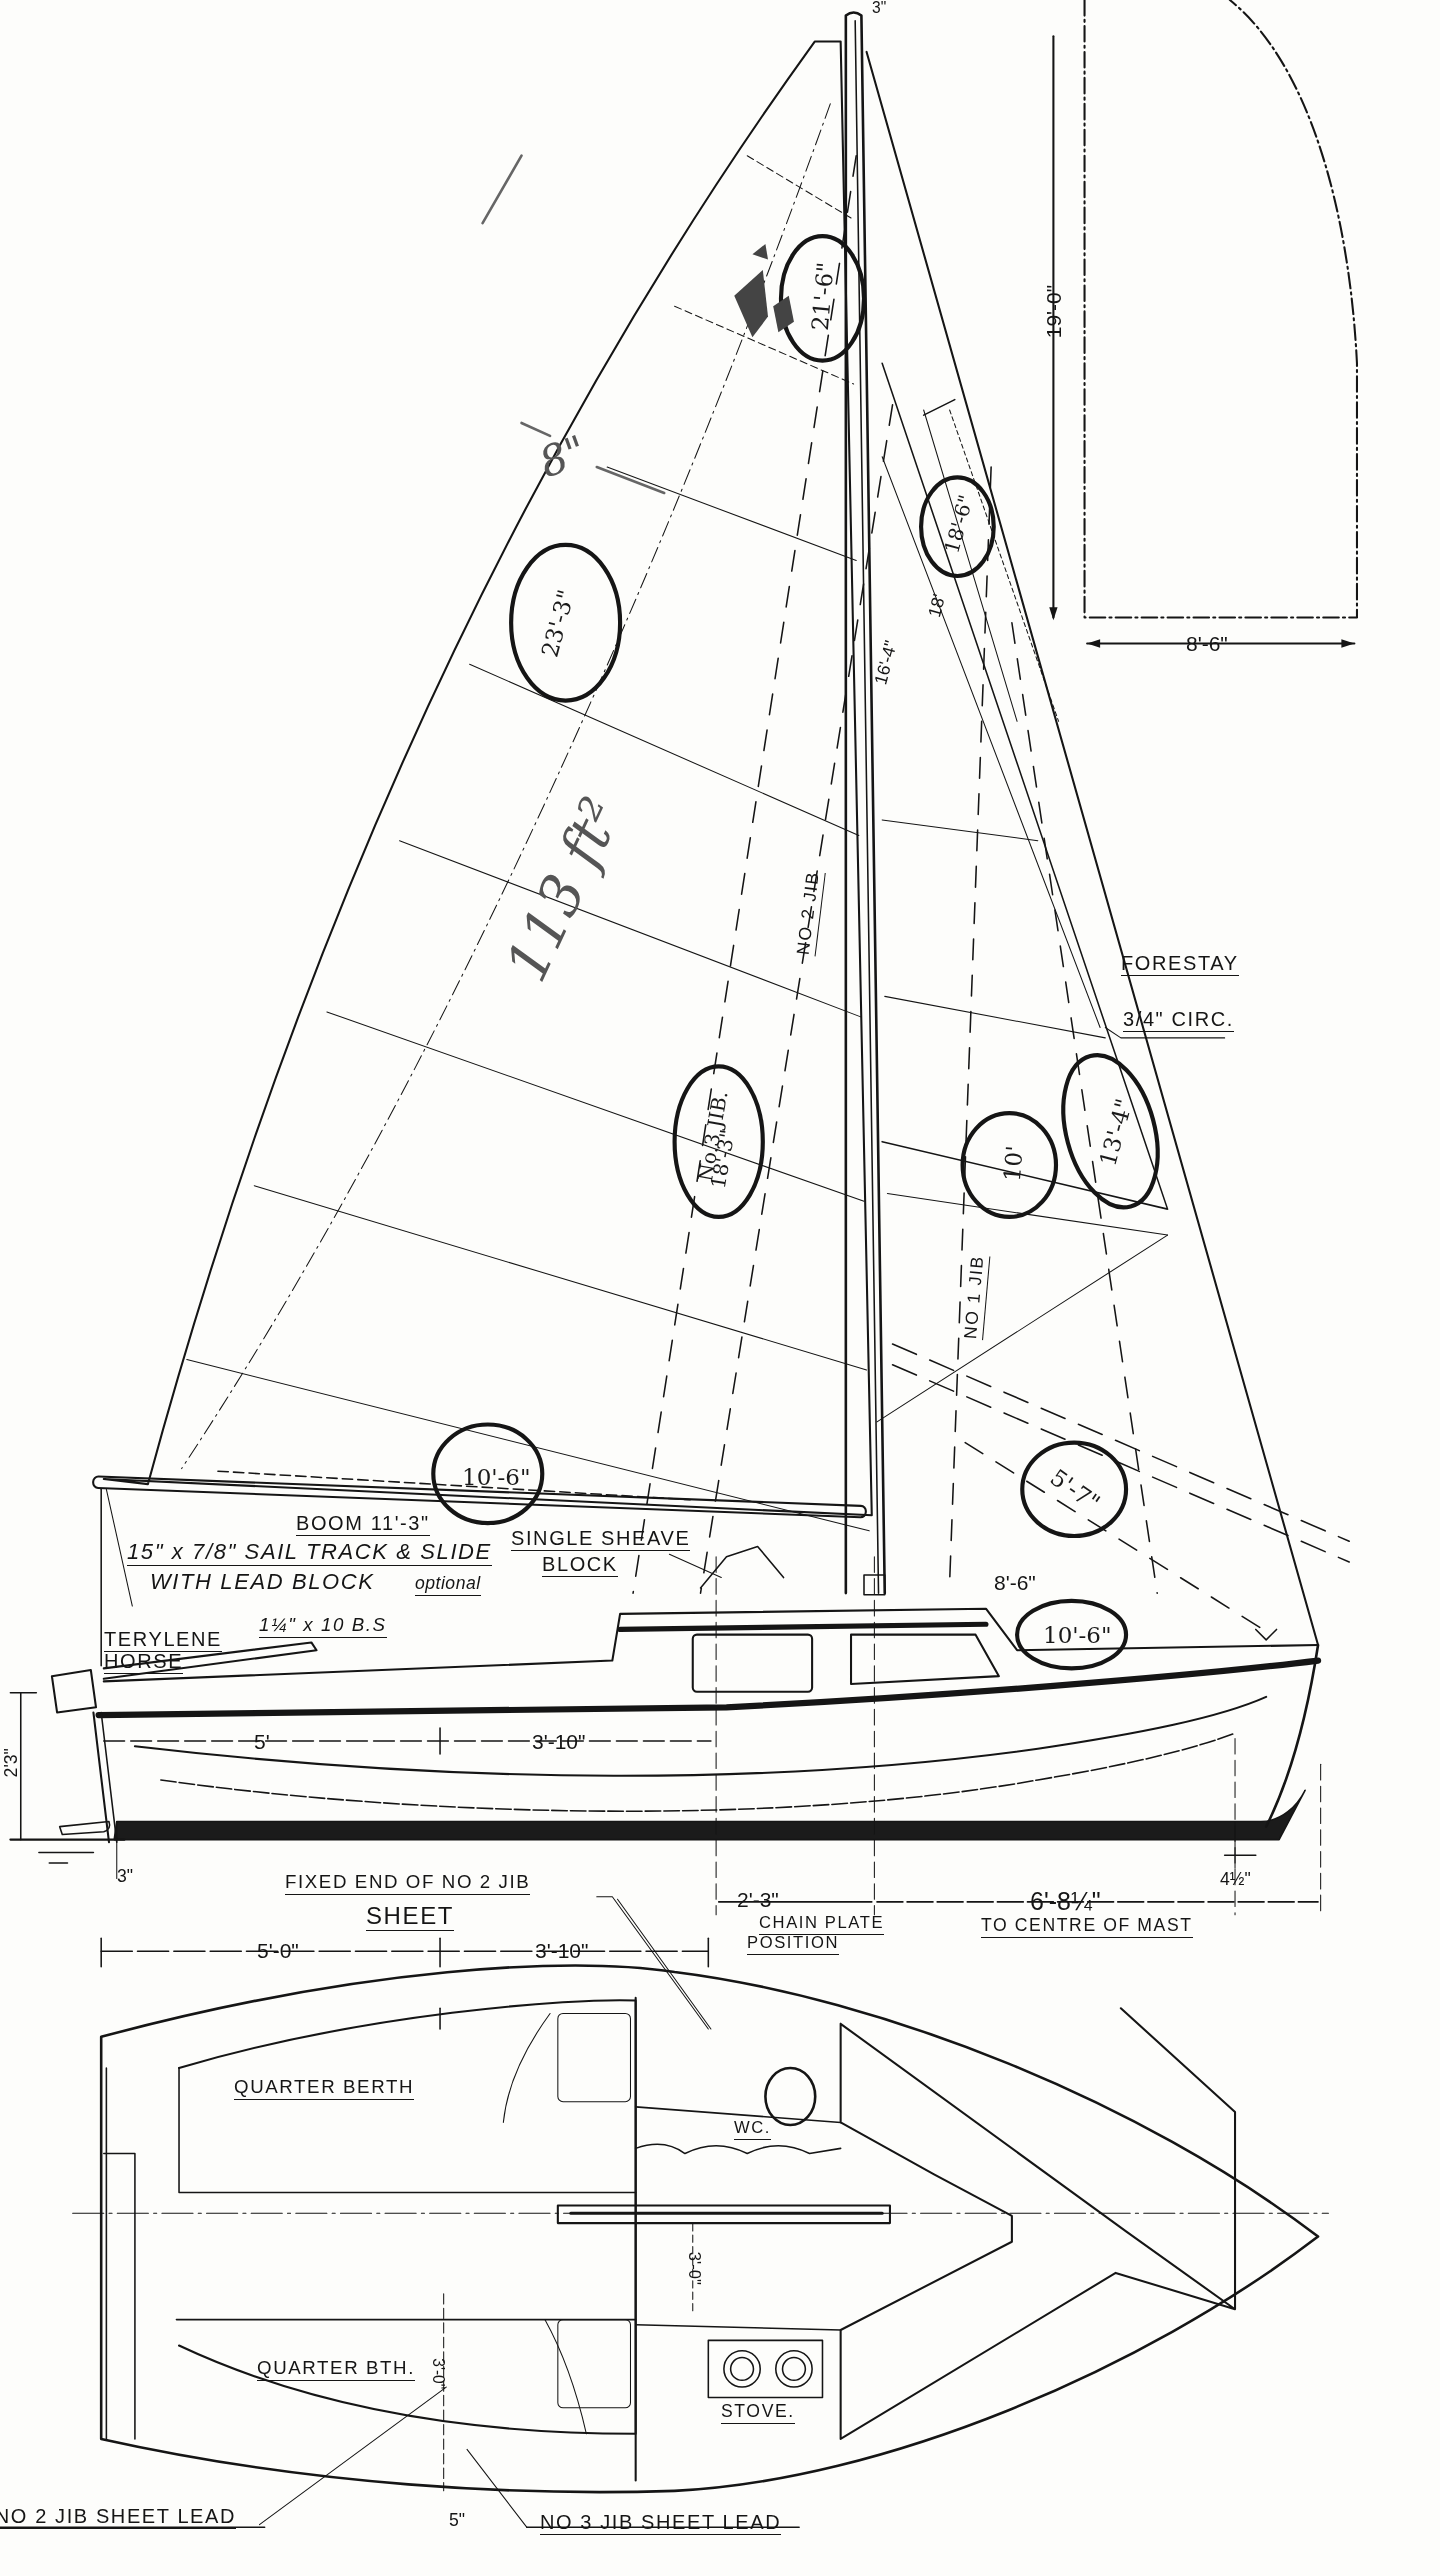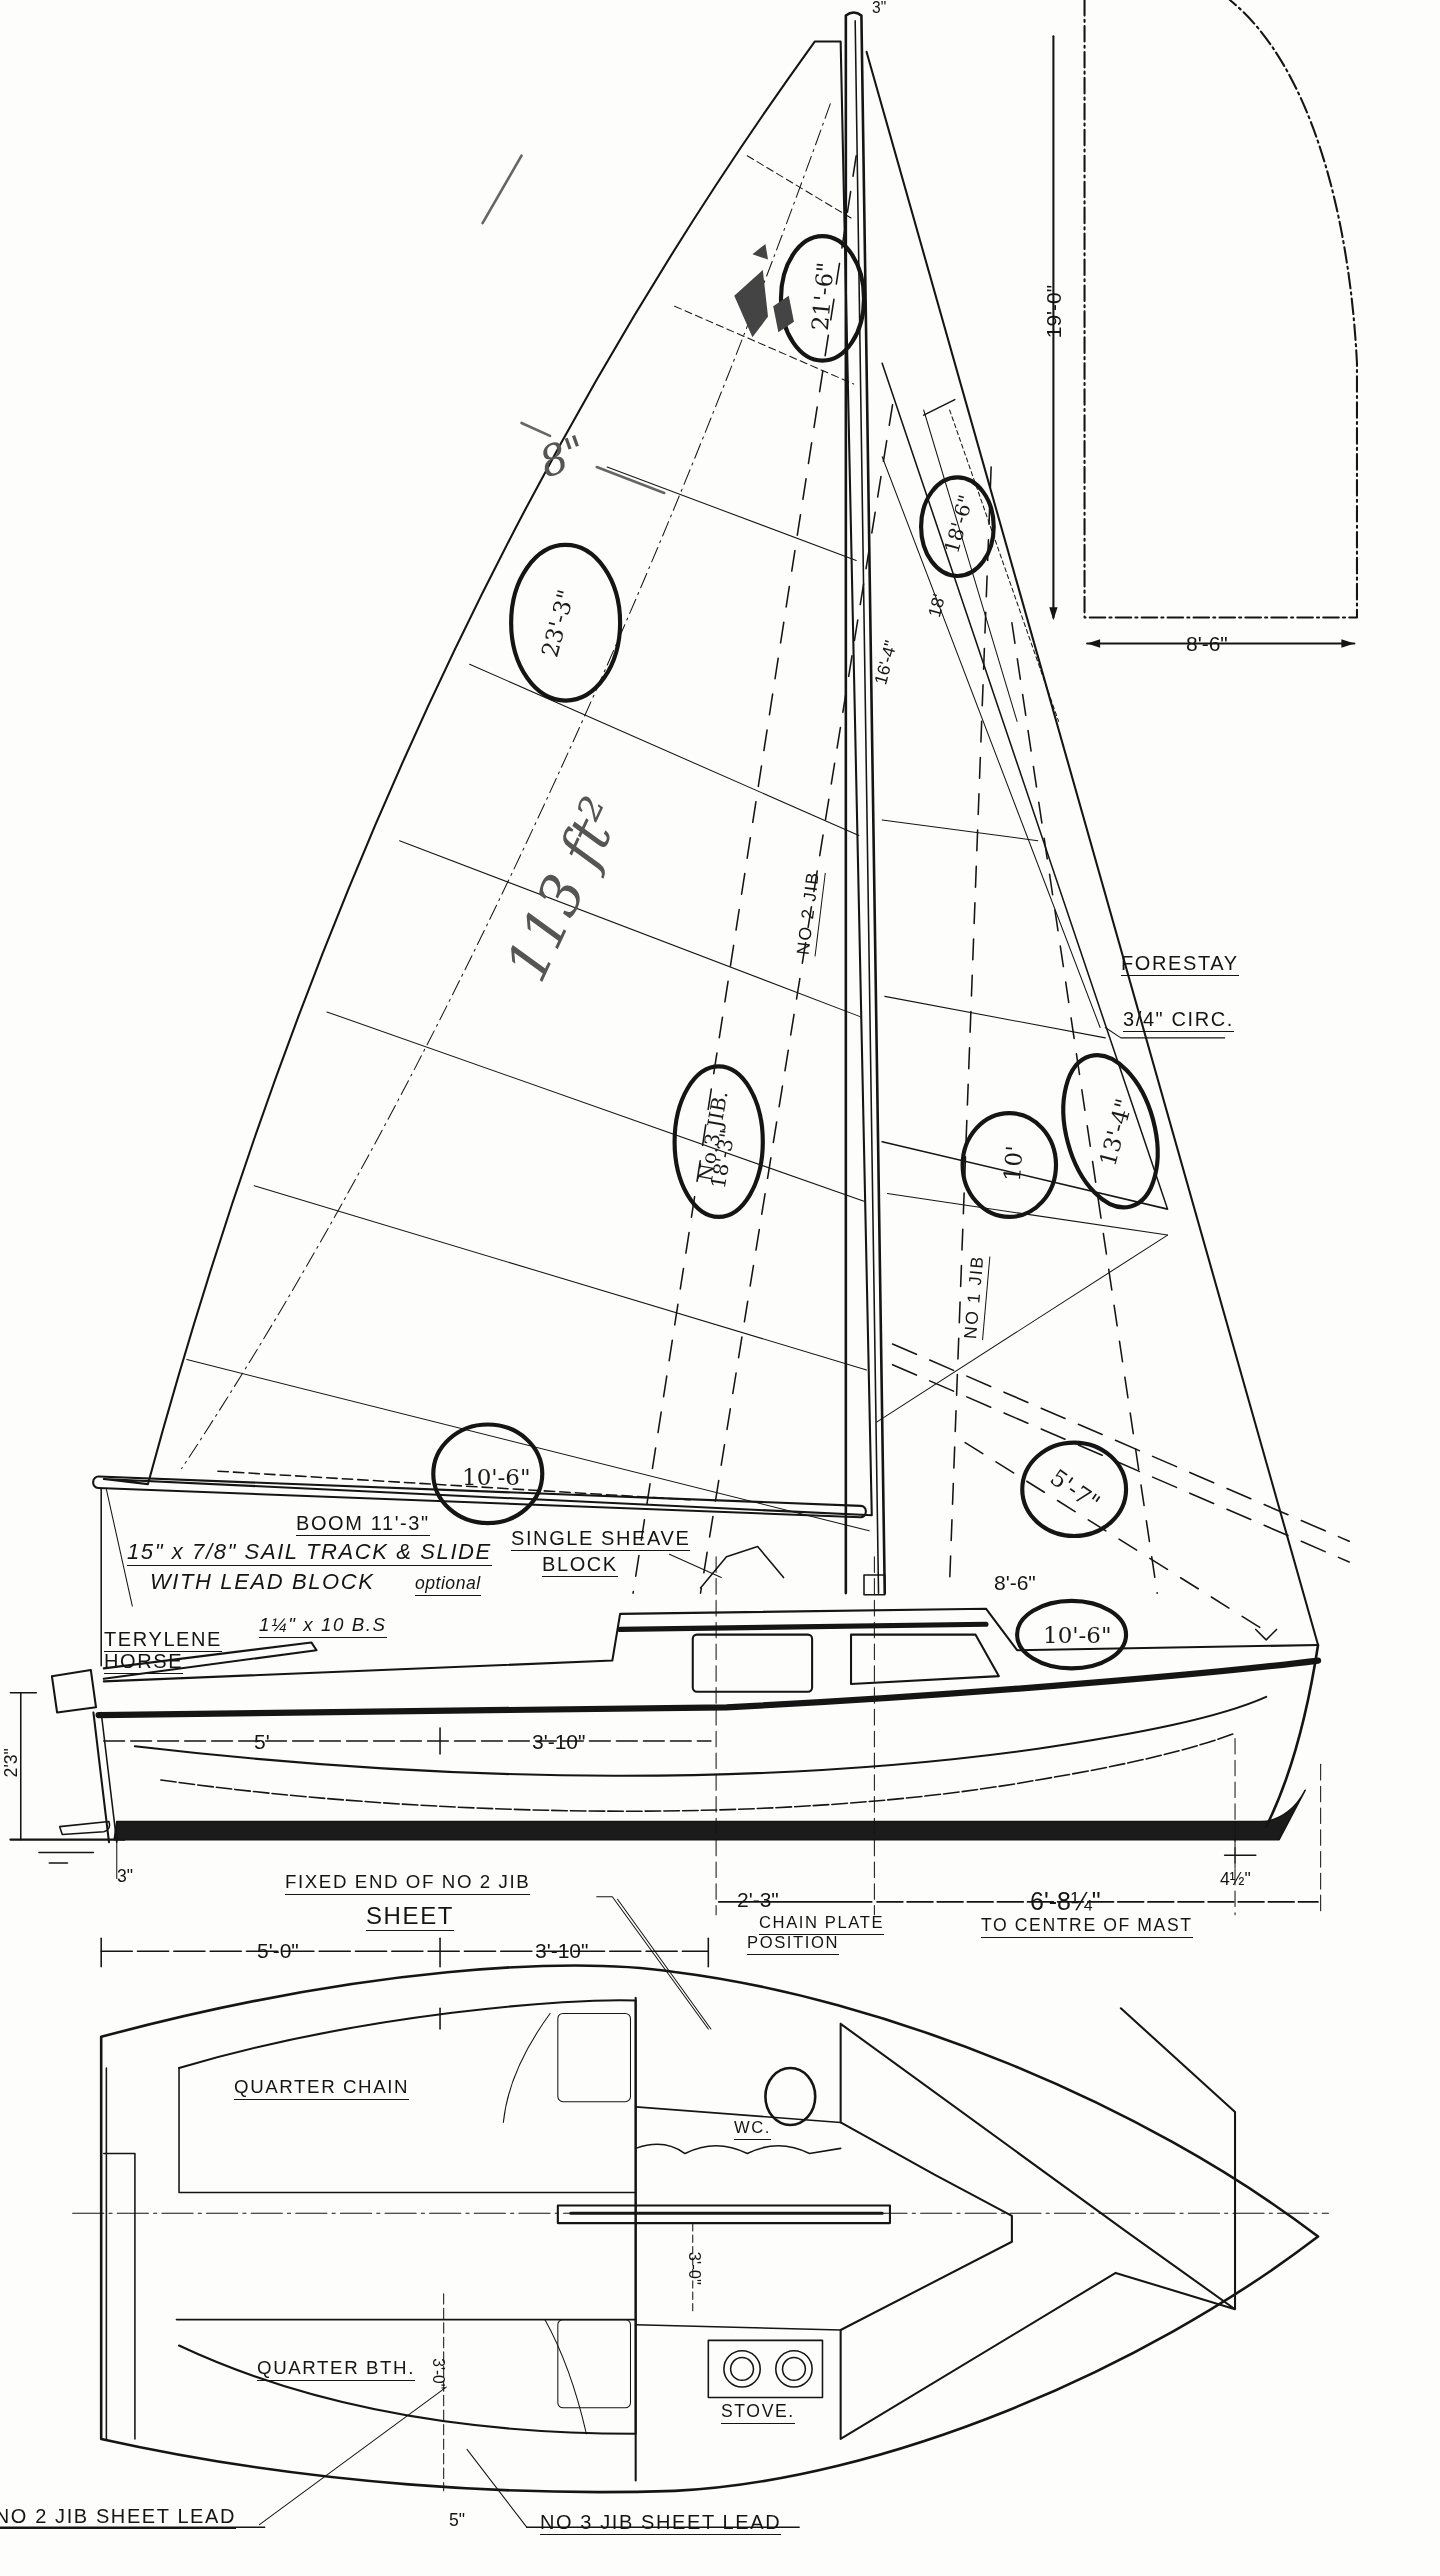--- a/index.html
+++ b/index.html
@@ -258,21 +258,21 @@
 <div class="dim" style="left:737px;top:1889px;">2'-3"</div>
 <div class="lbl u" style="left:734px;top:1915px;font-size:16.6px;margin-left:25px;">CHAIN PLATE</div>
 <div class="lbl u" style="left:747px;top:1935px;font-size:16.6px;">POSITION</div>
 <div class="dim" style="left:1030px;top:1889px;font-size:25px;">6'-8¼"</div>
 <div class="lbl u" style="left:981px;top:1917px;font-size:17.6px;text-align:center;">TO CENTRE OF MAST</div>
 <div class="lbl u" style="left:285px;top:1873px;font-size:18.7px;">FIXED END OF NO 2 JIB</div>
 <div class="lbl u" style="left:366px;top:1904px;font-size:24px;">SHEET</div>
 
 <div class="dim" style="left:257px;top:1940px;">5'-0"</div>
 <div class="dim" style="left:535px;top:1940px;">3'-10"</div>
-<div class="lbl u" style="left:234px;top:2078px;font-size:18.7px;">QUARTER CHAIN</div>
+<div class="lbl u" style="left:234px;top:2078px;font-size:18.7px;">QUARTER BERTH</div>
 <div class="lbl u" style="left:257px;top:2359px;font-size:18.7px;">QUARTER BTH.</div>
 <div class="lbl u" style="left:734px;top:2120px;font-size:16.6px;">WC.</div>
 <div class="lbl u" style="left:721px;top:2403px;font-size:17.6px;">STOVE.</div>
 <div class="dim" style="left:677px;top:2260px;transform:rotate(90deg);font-size:16.6px;">3'-0"</div>
 <div class="dim" style="left:423px;top:2366px;transform:rotate(90deg);font-size:15.6px;">3'-0"</div>
 <div class="dim" style="left:449px;top:2512px;font-size:17.6px;">5"</div>
 <div class="lbl u" style="left:-5.2px;top:2506px;font-size:20px;">NO 2 JIB SHEET LEAD</div>
 <div class="lbl u" style="left:540px;top:2506px;font-size:20px;margin-top:6px;">NO 3 JIB SHEET LEAD</div>
 
 

